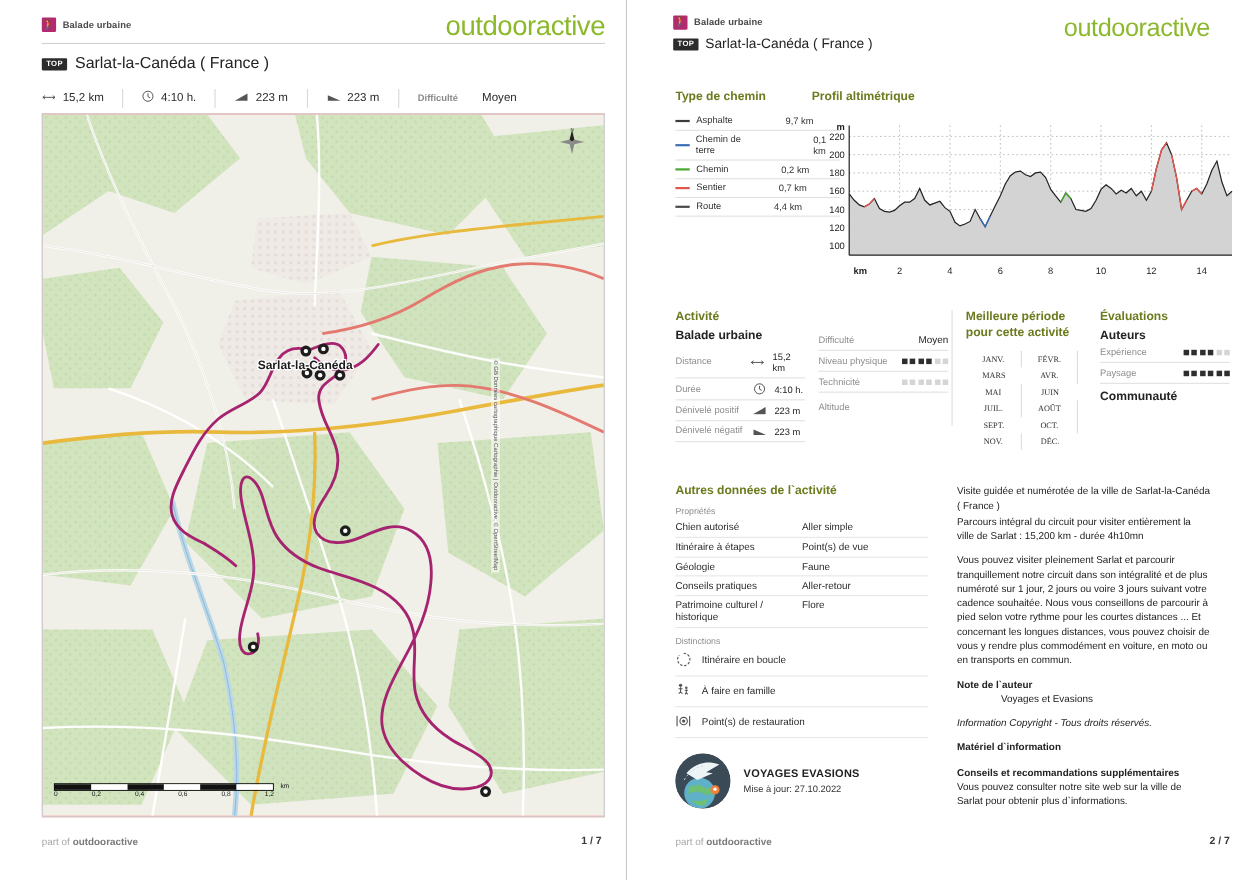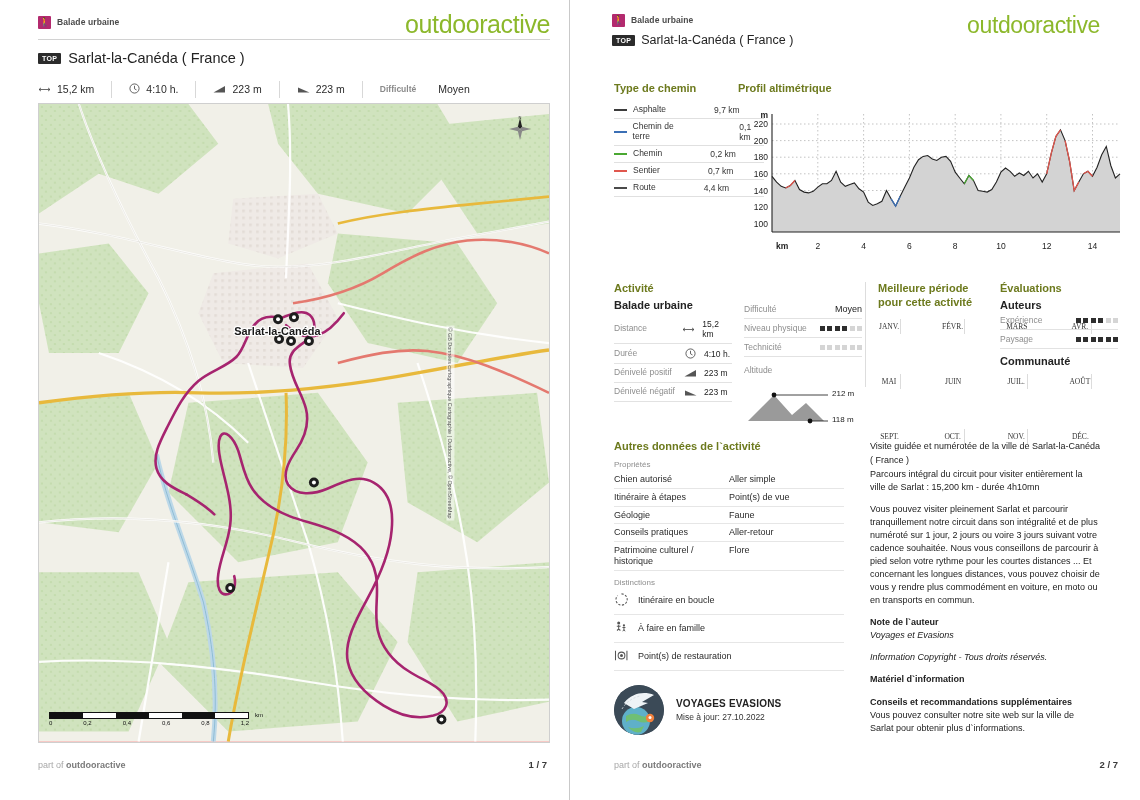--- a/index.html
+++ b/index.html
@@ -93,39 +93,39 @@
   .kv-i{ width:28px; display:flex; justify-content:center; color:#444;}
   .kv-v{ color:#222; }
   .rate-row{ display:flex; align-items:center; border-bottom:1px solid #e2e2e2; padding:4px 0; font-size:8.5px;}
   .rate-k{ color:#8e8e8e; flex:1; }
   .dots{ display:flex; gap:2.5px; }
   .dot{ width:5px;height:5px;background:#d5d5d5;}
   .dot.on{ background:#2e2e2e; }
   .alt-box{ position:relative; margin-top:6px; height:46px; }
 
   
-  .months{ display:grid; grid-template-columns:repeat(4,1fr);gap:40px; }
+  .months{ display:grid; grid-template-columns:repeat(2,1fr); }
   .mo{ font-size:7.5px; color:#333; padding:3px 1px; border-right:1px solid #dcdcdc; text-align:center;
        font-family:"Liberation Serif", serif; }
   .mo:nth-child(3n){ border-right:none; }
 
   
   .props{ display:grid; grid-template-columns:1fr 1fr; }
   .prop{ font-size:9px; color:#2b2b2b; padding:3px 0; border-bottom:1px solid #e6e6e6; line-height:1.2;}
   .dist-row{ display:flex; align-items:center; gap:9px; padding:5px 0; border-bottom:1px solid #e6e6e6; font-size:9px; color:#2b2b2b;}
 
   .author-block{ display:flex; align-items:center; gap:12px; margin-top:14px; }
   .author-logo{ width:50px;height:50px;border-radius:50%;background:#3b4a57; position:relative; overflow:hidden;}
   .an{ font-size:10px; font-weight:bold; color:#222; letter-spacing:.2px;}
   .au{ font-size:8.5px; color:#333; margin-top:3px;}
 
   .desc p{ font-size:9px; color:#222; line-height:1.45; }
   .desc .sp{ height:9px; }
   .note-t{ font-size:9px; font-weight:bold; color:#222; }
-  .note-i{ font-size:9px; font-style:italic; color:#444; }
+  .note-i{ font-size:9px; color:#444;margin-left:40px; }
   .copy{ font-size:9px; font-style:italic; color:#6a6a6a; }
   .mat-h{ font-size:10px; font-weight:bold; color:#6d7a1e; }
   .mat-b{ font-size:9px; color:#222; line-height:1.45;}
   .mat-b b{ font-weight:bold; }
 </style>
 </head>
 <body>
 
 <div class="spread">
 
@@ -517,31 +517,20 @@
           <i class="dot"></i>
             <i class="dot"></i>
             <i class="dot"></i>
             <i class="dot"></i>
             <i class="dot"></i>
             <i class="dot"></i>
         </span>
       </div>
       <div style="margin-top:8px;">
         <div style="font-size:8.5px;color:#8e8e8e;">Altitude</div>
-        <div class="alt-box">
-          <svg width="118" height="46" viewBox="0 0 118 46">
-            <path d="M4 40 L30 14 L48 34 L62 22 L80 40 Z" fill="#9a9a9a"></path>
-            <circle cx="30" cy="14" r="2.4" fill="#111"></circle>
-            <path d="M30 14 H84" stroke="#111" stroke-width="0.8"></path>
-            <circle cx="66" cy="40" r="2.4" fill="#111"></circle>
-            <path d="M66 40 H84" stroke="#111" stroke-width="0.8"></path>
-          </svg>
-          <span style="position:absolute;left:88px;top:8px;font-size:8px;color:#222;">212 m</span>
-          <span style="position:absolute;left:88px;top:34px;font-size:8px;color:#222;">118 m</span>
-        </div>
       </div>
     </div>
 
     <div style="position:absolute;left:295px;top:282px;width:115px;border-left:1px solid #ddd;padding-left:12px;height:105px;">
       <div class="h-green" style="line-height:1.25;">
         <span>Meilleure période</span><br>
         <span>pour cette activité</span>
       </div>
       <div class="months" style="margin-top:9px;">
         <span class="mo">JANV.</span>

